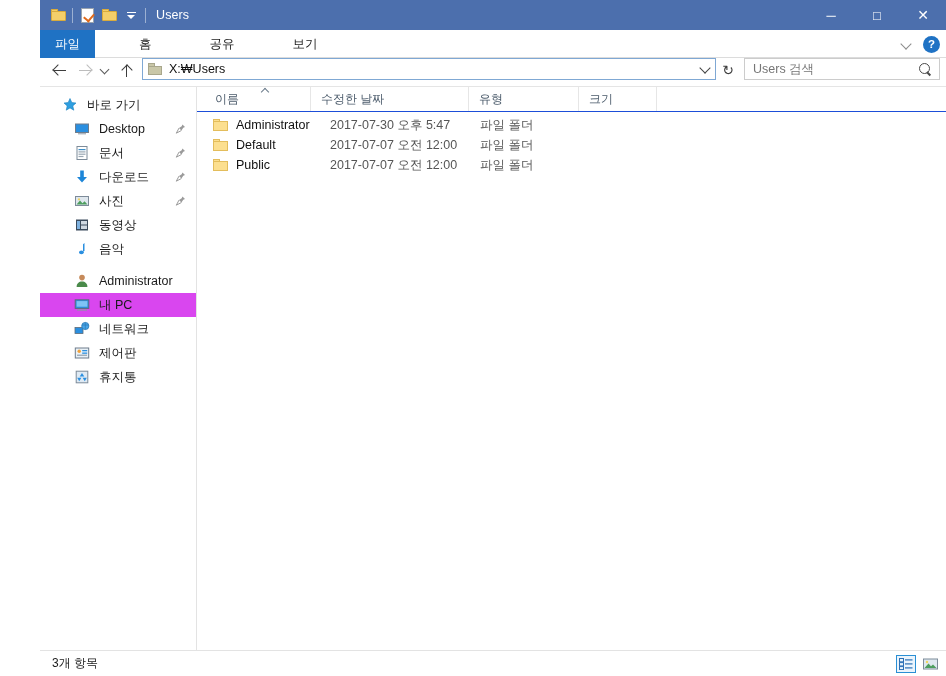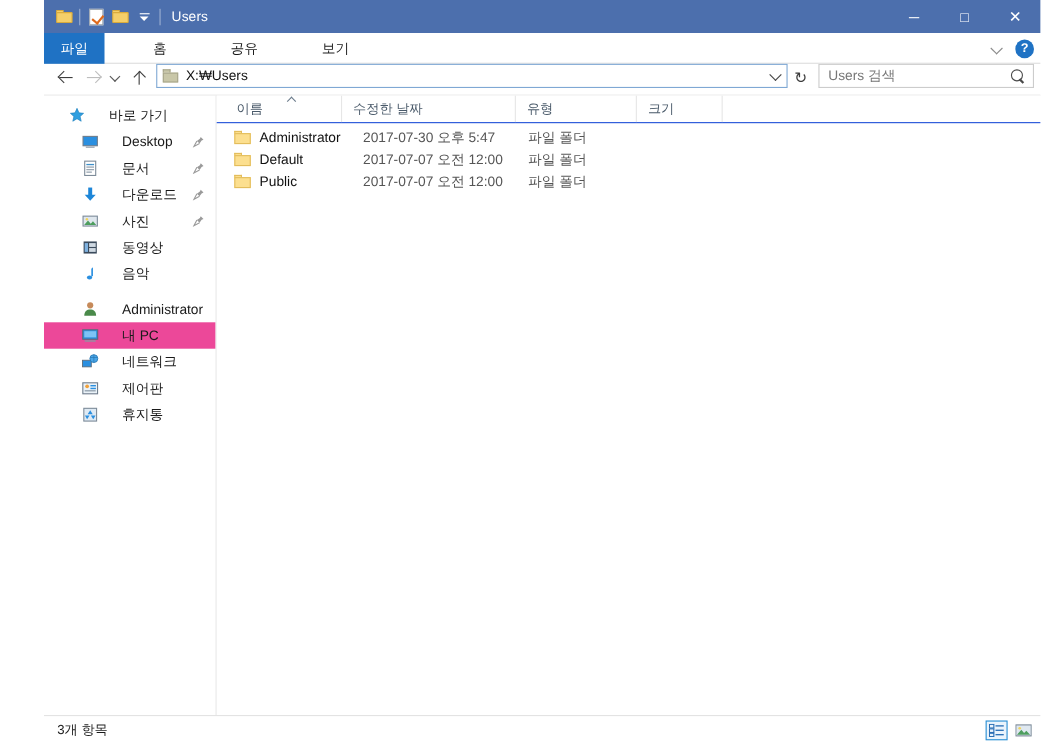--- a/index.html
+++ b/index.html
@@ -149,26 +149,26 @@
 
   
   .body { flex: 1 1 auto; display:flex; min-height:0; }
 
   
   .sidebar {
     width: 157px; flex: 0 0 157px; background:#ffffff; border-right:1px solid #e3e3e3;
     padding-top: 6px; overflow:hidden;
   }
   .nav-item {
-    height: 24px; display:flex; align-items:center; padding-left: 22px; gap:21px;
+    height: 24px; display:flex; align-items:center; padding-left: 22px; gap:9px;
     font-size:12.5px; color:#1a1a1a; position:relative; white-space:nowrap;
   }
   .nav-item.indent { padding-left: 34px; }
   .nav-item.root { padding-left: 22px; }
-  .nav-item.selected { background:#ec4899; }
+  .nav-item.selected { background:#d946ef; }
   .nav-label { overflow:hidden; text-overflow:ellipsis; }
   .pin {
     position:absolute; right:10px; top:50%; transform:translateY(-50%);
     width:11px;height:11px; color:#9a9a9a; font-size:10px; line-height:11px;
   }
   .nav-gap { height: 8px; }
 
   .ico { width:16px;height:16px; flex:0 0 16px; position:relative; display:block; }
 
   

